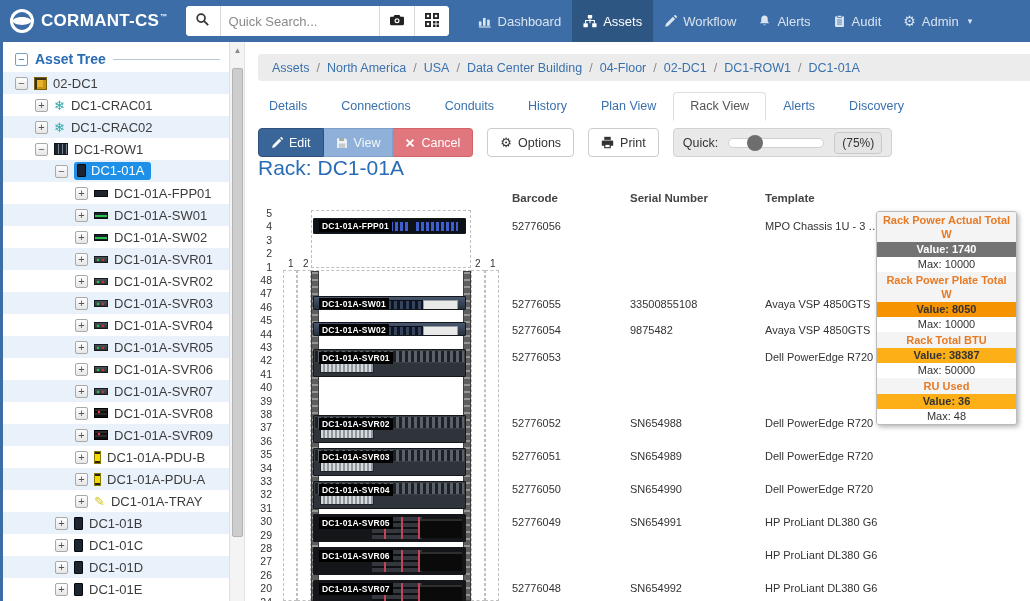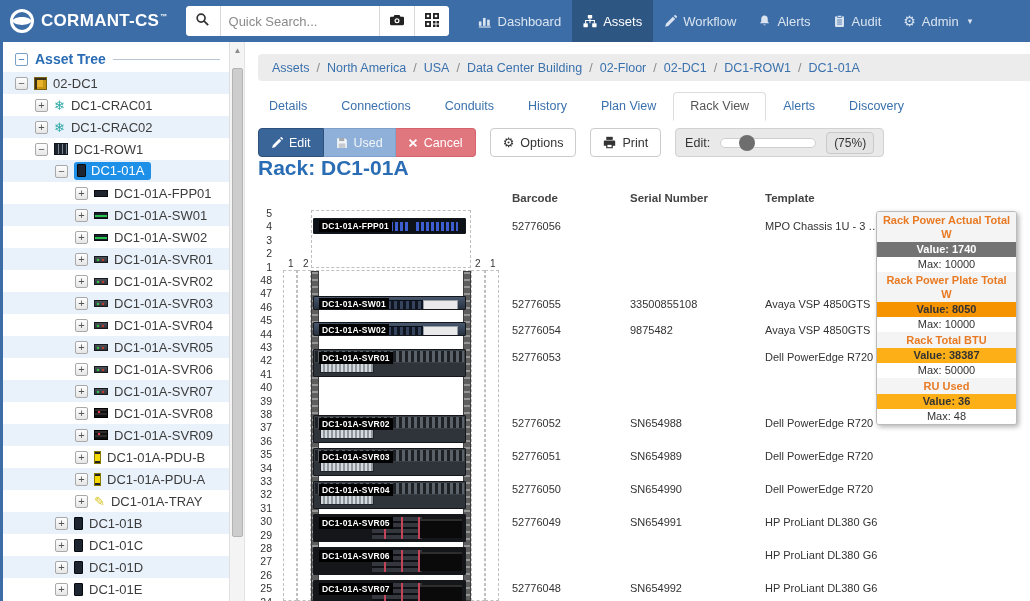--- a/index.html
+++ b/index.html
@@ -71,21 +71,21 @@
   .btn-plain { background:#fff; border:1px solid #ccc; color:#333; border-radius:4px; }
   .btn-options { margin-left:14px; }
   .btn-print { margin-left:14px; }
   .bglyph { font-size:13px; line-height:13px; }
   .zoompanel { margin-left:14px; height:29px; background:#e9e9e9; border:1px solid #d2d2d2; border-radius:4px; display:flex; align-items:center; gap:10px; padding:0 9px; }
   .zlabel { font-size:12.5px; color:#333; }
   .ztrack { position:relative; width:96px; height:10px; background:#fff; border:1px solid #cfcfcf; border-radius:5px; cursor:pointer; }
   .zknob { position:absolute; left:18px; top:-4px; width:16px; height:16px; border-radius:50%; background:#6e6e6e; cursor:pointer; }
   .zval { background:#e4e4e4; border:1px solid #c9c9c9; border-radius:4px; font-size:12px; color:#333; padding:3px 7px; }
 
-  .pagetitle { position:absolute; left:258px; top:156px; font-size:21px; font-weight:bold; color:#2a6db5; }
+  .pagetitle { position:absolute; left:258px; top:156px; font-size:21px; font-weight:normal; color:#2a6db5; }
 
   .colhead { position:absolute; top:192px; font-size:11.5px; font-weight:bold; color:#444; }
   .col0 { left:512px; } .col1 { left:630px; } .col2 { left:765px; }
   .cell { position:absolute; font-size:11px; color:#333; white-space:nowrap; }
 
   
   .runum { position:absolute; width:22px; left:250px; text-align:right; font-size:10.5px; color:#333; height:13px; line-height:13px; }
   .chlabel { position:absolute; top:258px; font-size:10px; color:#333; }
   .dashbox { position:absolute; background:#fff; border:1px dashed #bfbfbf; }
   .rail { position:absolute; top:271px; height:330px; width:8px; background:repeating-linear-gradient(180deg,#969696 0 2px,#5e5e5e 2px 7px); border:1px solid #3e3e3e; }
@@ -370,21 +370,21 @@
 
   <div class="crumbbar" id="crumbs">
       <span class="crumb">Assets</span>
       <span class="csep">/</span>
       <span class="crumb">North America</span>
       <span class="csep">/</span>
       <span class="crumb">USA</span>
       <span class="csep">/</span>
       <span class="crumb">Data Center Building</span>
       <span class="csep">/</span>
-      <span class="crumb">02-Floor</span>
+      <span class="crumb">04-Floor</span>
       <span class="csep">/</span>
       <span class="crumb">02-DC1</span>
       <span class="csep">/</span>
       <span class="crumb">DC1-ROW1</span>
       <span class="csep">/</span>
       <span class="crumb">DC1-01A</span>
     </div>
 
   <div class="tabs" id="tabs">
       <span class="tab">Details</span>
@@ -408,21 +408,21 @@
         <span>Edit</span>
       </button>
       <button class="btn btn-save">
         <span class="nicon">
             <svg viewBox="0 0 16 16" width="12" height="12">
               <path fill="#f2f6fa" d="M1.5 1.5h10.6l2.4 2.4v10.6H1.5z"></path>
               <rect x="4.2" y="1.5" width="6.8" height="4" fill="rgba(0,0,0,.3)"></rect>
               <rect x="3.6" y="8.6" width="8.8" height="5.9" fill="rgba(0,0,0,.18)"></rect>
             </svg>
           </span>
-        <span>Used</span>
+        <span>View</span>
       </button>
       <button class="btn btn-cancel">
         <span class="nicon">
             <svg viewBox="0 0 16 16" width="10" height="10">
               <path stroke="#fff" stroke-width="3" d="M2.5 2.5l11 11M13.5 2.5l-11 11"></path>
             </svg>
           </span>
         <span>Cancel</span>
       </button>
     </div>
@@ -434,21 +434,21 @@
       <span class="nicon">
           <svg viewBox="0 0 16 16" width="13" height="13">
             <path fill="#333" d="M4 1h8v3.8H4z"></path>
             <path fill="#333" d="M2 5.4h12c.6 0 1 .4 1 1V12h-3v3H4v-3H1V6.4c0-.6.4-1 1-1z"></path>
             <rect x="5" y="10.6" width="6" height="3.4" fill="#fff" stroke="#333" stroke-width=".8"></rect>
           </svg>
         </span>
       <span>Print</span>
     </button>
     <div class="zoompanel">
-      <span class="zlabel">Edit:</span>
+      <span class="zlabel">Quick:</span>
       <span class="ztrack">
         <span class="zknob"></span>
       </span>
       <span class="zval">(75%)</span>
     </div>
   </div>
 
   <div class="pagetitle">Rack: DC1-01A</div>
 
   <span class="colhead col0">Barcode</span>
@@ -477,21 +477,21 @@
       <span class="runum" style="top:448.20000000000005px">35</span>
       <span class="runum" style="top:461.6px">34</span>
       <span class="runum" style="top:475px">33</span>
       <span class="runum" style="top:488.4px">32</span>
       <span class="runum" style="top:501.8px">31</span>
       <span class="runum" style="top:515.2px">30</span>
       <span class="runum" style="top:528.6px">29</span>
       <span class="runum" style="top:542px">28</span>
       <span class="runum" style="top:555.4000000000001px">27</span>
       <span class="runum" style="top:568.8px">26</span>
-      <span class="runum" style="top:582.2px">25</span>
+      <span class="runum" style="top:582.2px">20</span>
       <span class="runum" style="top:595.6px">24</span>
       <span class="chlabel" style="left:288px">1</span>
       <span class="chlabel" style="left:303px">2</span>
       <span class="chlabel" style="left:475px">2</span>
       <span class="chlabel" style="left:490px">1</span>
       <div class="dashbox" style="left:311px;top:210px;width:160px;height:58px"></div>
       <div class="dashbox" style="left:311px;top:270px;width:160px;height:331px"></div>
       <div class="dashbox" style="left:283px;top:270px;width:14px;height:331px"></div>
       <div class="dashbox" style="left:297px;top:270px;width:14px;height:331px"></div>
       <div class="dashbox" style="left:471px;top:270px;width:14px;height:331px"></div>

